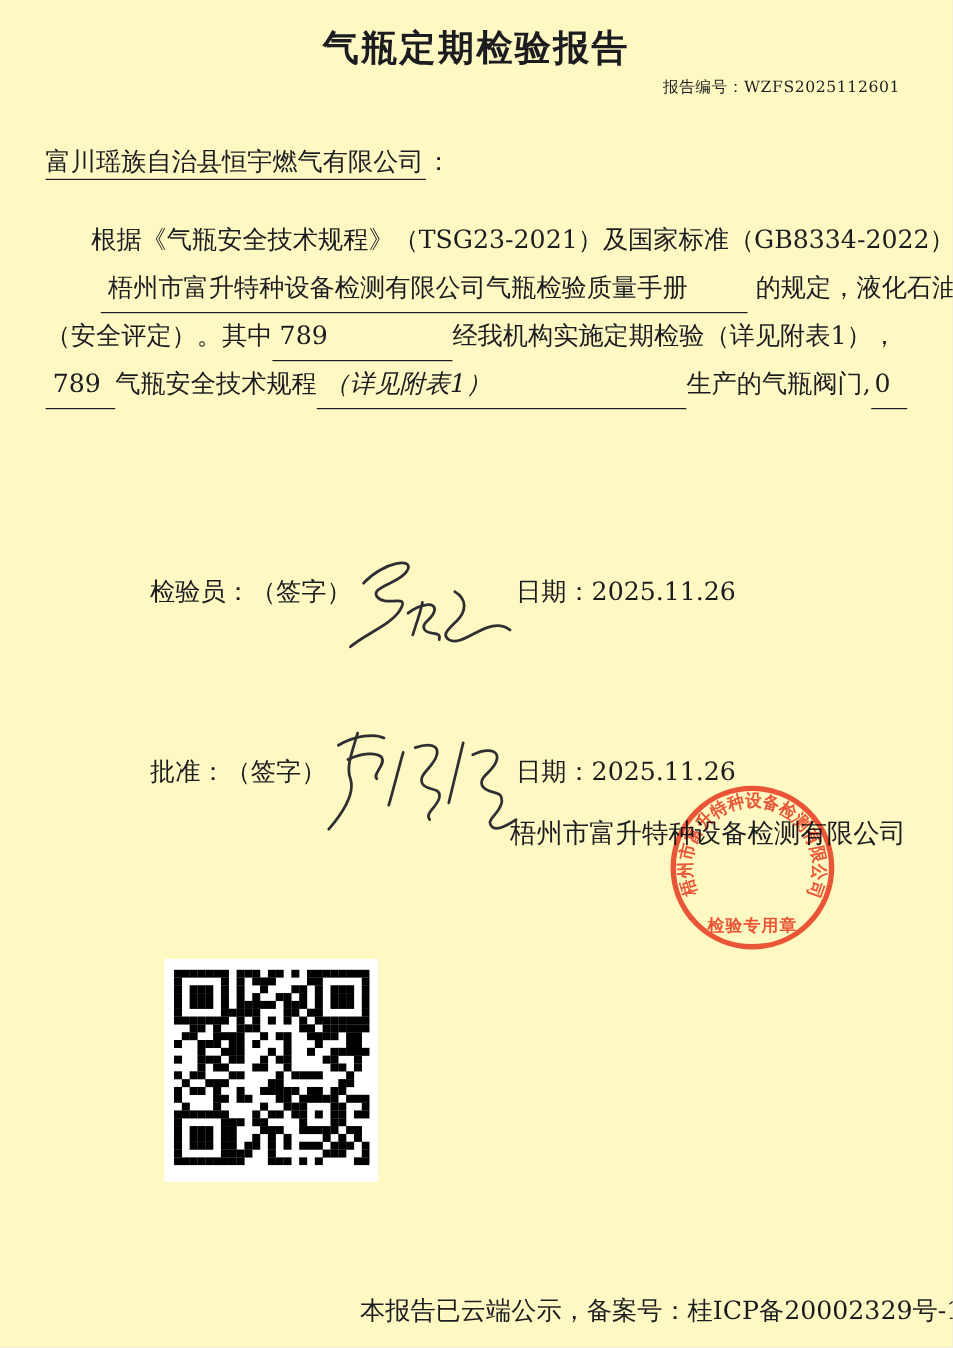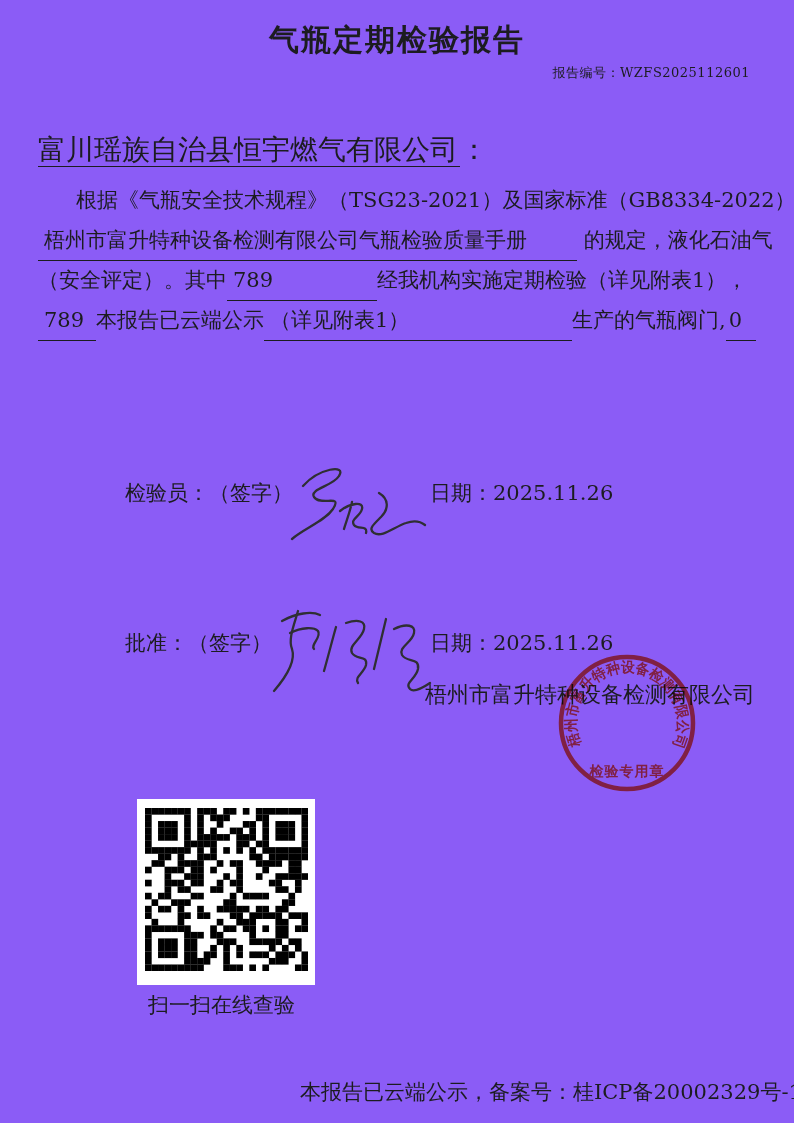--- a/index.html
+++ b/index.html
@@ -1,44 +1,44 @@
 <!DOCTYPE html>
 <html><head>
 <meta charset="utf-8">
 <style>
   html,body { margin:0; padding:0; background:#e7e7eb; }
   .page {
     position:relative; width:794px; height:1123px; margin:0 auto;
-    background:#8b5cf6; overflow:hidden;
+    background:#fef9c3; overflow:hidden;
     font-family:"DejaVu Serif","Liberation Serif",serif;
     color:#1c1c20;
   }
   .title {
     position:absolute; top:20px; left:0; width:100%;
     text-align:center; font-size:30px; font-weight:bold; letter-spacing:2px;
   }
   .report-no {
     position:absolute; top:64px; right:44px; font-size:13px; letter-spacing:0.5px;
   }
-  .addressee { position:absolute; top:131px; left:38px; font-size:28px; }
+  .addressee { position:absolute; top:121px; left:38px; font-size:21px;font-family:Liberation Mono, monospace; }
   .u-name { border-bottom:1.4px solid #1c1c20; padding-right:2px; }
 
   .para { position:absolute; top:180px; left:38px; width:730px; font-size:21px; }
   .para .line { height:40px; line-height:40px; white-space:nowrap; }
   .indent { display:inline-block; width:38px; }
   .blank {
     display:inline-block; border-bottom:1.4px solid #1c1c20;
     padding:0 6px; box-sizing:border-box; white-space:nowrap;
   }
-  .b-qm   { min-width:539px; }
+  .b-qm   { min-width:539px;margin-left:46px; }
   .b-lpg  { min-width:222px; }
   .b-cnt  { min-width:140px; margin-left:10px; }
   .b-pass { min-width:150px; }
   .b-repl { min-width:58px; }
-  .b-valve{ min-width:308px; }
+  .b-valve{ min-width:308px;font-style:italic; }
   .b-zero { min-width:30px; padding:0 3px; }
 
   .sig-row { position:absolute; left:125px; font-size:21px; white-space:nowrap; }
   .sig-row.inspector { top:479px; }
   .sig-row.approver  { top:629px; }
   .sig-row .date { position:absolute; left:305px; top:0; white-space:nowrap; }
 
   .signature { position:absolute; }
   .signature path { fill:none; stroke:#2f2f33; stroke-width:2.3; stroke-linecap:round; stroke-linejoin:round; }
   .sig-1 { left:275px; top:462px; }
@@ -67,21 +67,21 @@
   <div class="title">气瓶定期检验报告</div>
 
   <div class="report-no"><span>报告编号：</span><span>WZFS2025112601</span></div>
 
   <div class="addressee"><span class="u-name">富川瑶族自治县恒宇燃气有限公司</span><span>：</span></div>
 
   <div class="para">
     <div class="line"><span class="indent"></span><span>根据《气瓶安全技术规程》（TSG23-2021）及国家标准（GB8334-2022）、</span></div>
     <div class="line"><span class="blank b-qm">梧州市富升特种设备检测有限公司气瓶检验质量手册</span> <span>的规定，液化石油气</span></div>
     <div class="line"><span>（安全评定）。其中</span><span class="blank b-pass">789</span><span>经我机构实施定期检验（详见附表1），</span></div>
-    <div class="line"><span class="blank b-repl">789</span><span>本报告已云端公示</span><span class="blank b-valve">（详见附表1）</span><span>生产的气瓶阀门,</span><span class="blank b-zero">0</span></div>
+    <div class="line"><span class="blank b-repl">789</span><span>气瓶安全技术规程</span><span class="blank b-valve">（详见附表1）</span><span>生产的气瓶阀门,</span><span class="blank b-zero">0</span></div>
   </div>
 
   <div class="sig-row inspector">
     <span>检验员：（签字）</span>
     <span class="date"><span>日期：</span><span>2025.11.26</span></span>
   </div>
 
   <svg class="signature sig-1" width="155" height="85" viewBox="0 0 155 85">
     <path d="M28,24 C44,6 72,2 64,14 C58,24 34,27 39,35 C46,45 68,31 58,47 C50,59 30,66 17,77"></path>
     <path d="M77,40 C75,50 71,60 69,67 M65,49 C75,41 89,39 87,47 C85,55 75,57 79,63 C83,68 93,63 91,71"></path>
@@ -442,17 +442,16 @@
         <rect x="52.16" y="156.48" width="6.67" height="6.67" fill="#000"></rect>
         <rect x="78.24" y="156.48" width="6.67" height="6.67" fill="#000"></rect>
         <rect x="84.76" y="156.48" width="6.67" height="6.67" fill="#000"></rect>
         <rect x="91.28" y="156.48" width="6.67" height="6.67" fill="#000"></rect>
         <rect x="104.32" y="156.48" width="6.67" height="6.67" fill="#000"></rect>
         <rect x="117.36" y="156.48" width="6.67" height="6.67" fill="#000"></rect>
         <rect x="149.96" y="156.48" width="6.67" height="6.67" fill="#000"></rect>
         <rect x="156.48" y="156.48" width="6.67" height="6.67" fill="#000"></rect>
       </svg>
   </div>
-  <div class="qr-caption">扫一扫在线查验</div>
 
   <div class="footer">本报告已云端公示，备案号：桂ICP备20002329号-1</div>
 
 </div>
 
 </body></html>

